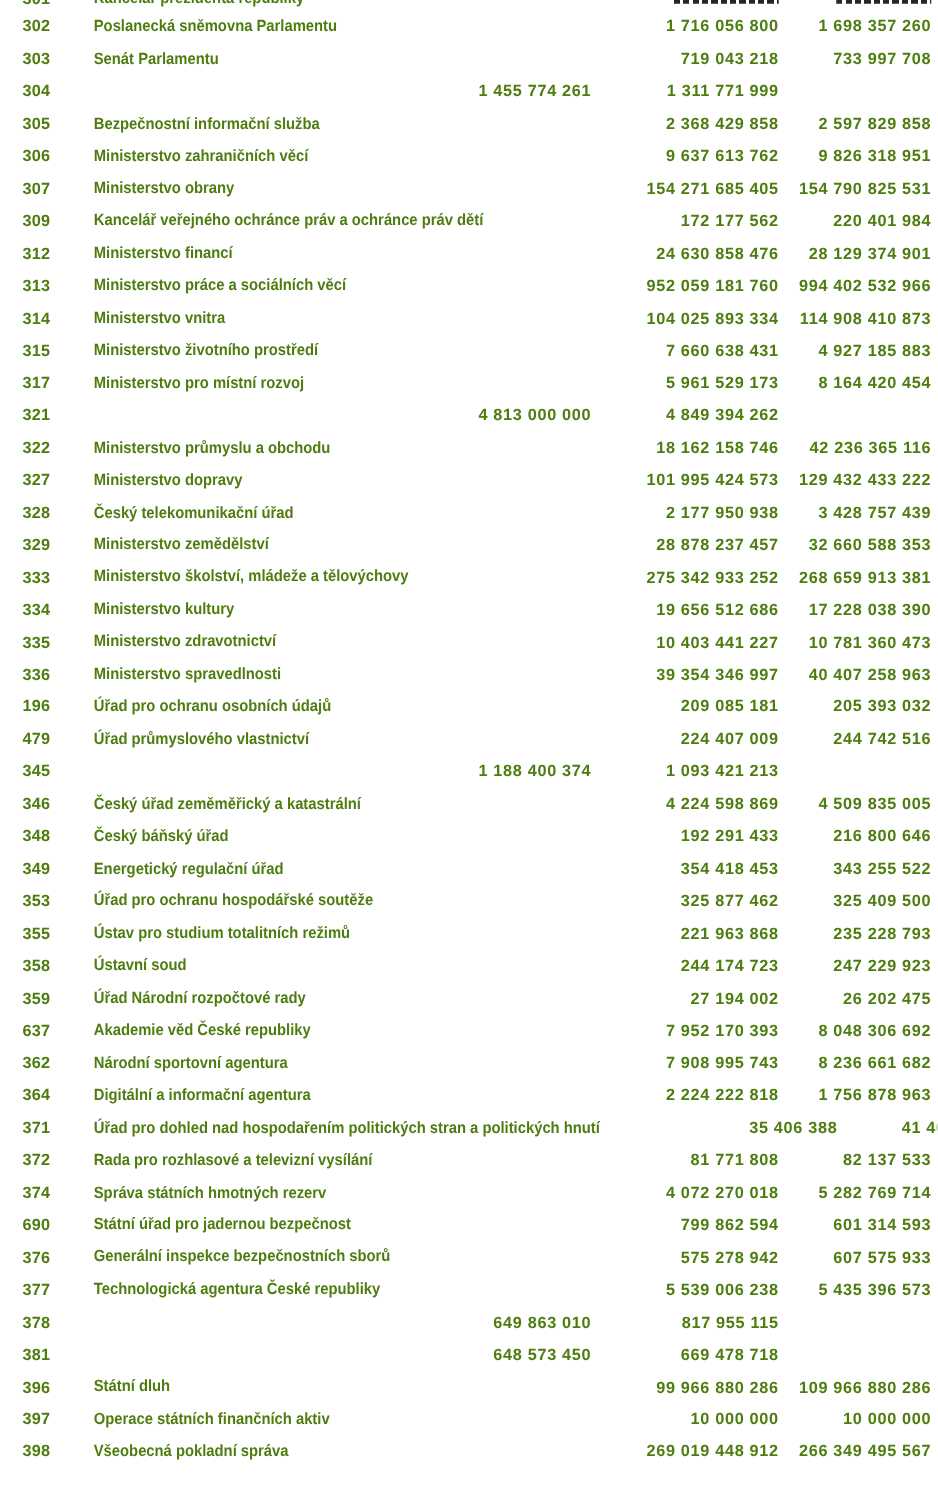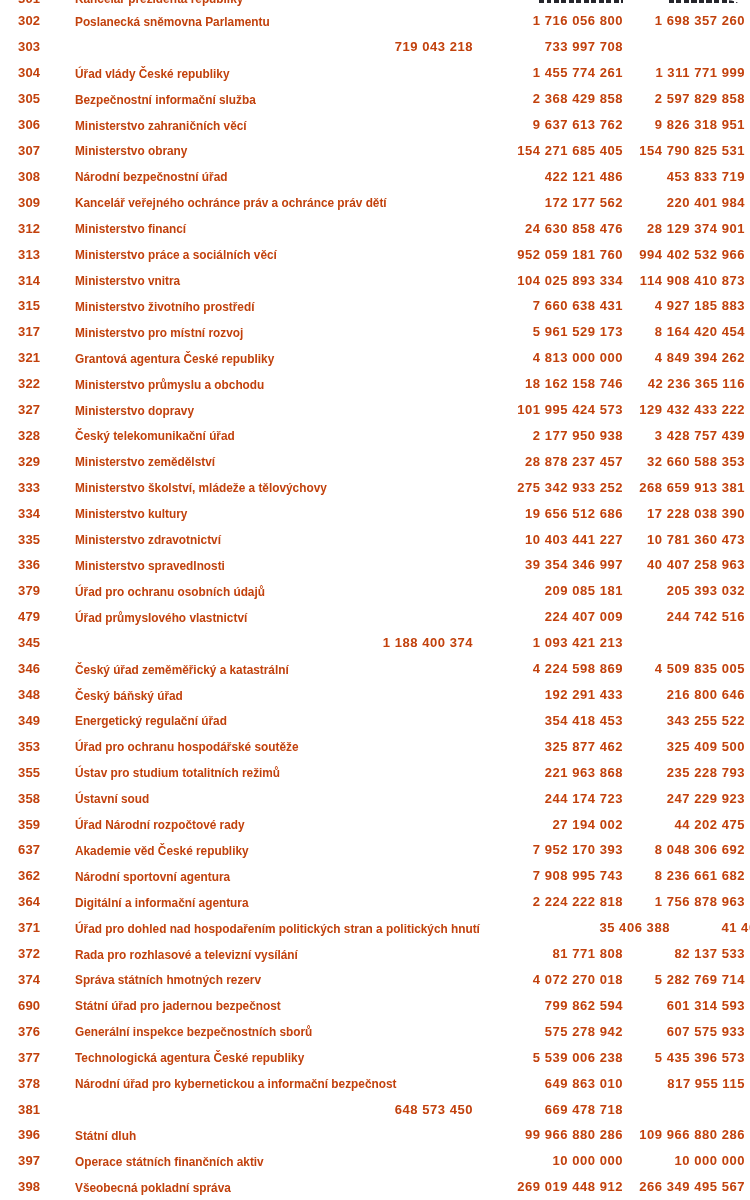--- a/index.html
+++ b/index.html
@@ -8,22 +8,21 @@
     background: #ffffff;
   }
   .page {
     position: relative;
     width: 750px;
     height: 1200px;
     overflow: hidden;
     background: #ffffff;
     font-family: "Liberation Sans", sans-serif;
     font-weight: bold;
-    color: #c2410c;
-    border-radius: 23px;
+    color: #4d7c0f;
   }
   .row {
     display: grid;
     grid-template-columns: 57px 1fr 150px 122px;
     align-items: center;
     height: 25.91px;
     padding-left: 18px;
     padding-right: 5px;
     box-sizing: border-box;
     width: 750px;
@@ -91,29 +90,29 @@
     <div class="cell code">302</div>
     <div class="cell name">
       <span class="nm">Poslanecká sněmovna Parlamentu</span>
     </div>
     <div class="cell num">1 716 056 800</div>
     <div class="cell num">1 698 357 260</div>
   </div>
 
   <div class="row">
     <div class="cell code">303</div>
+    <div class="cell name">
+      <span class="nm">Senát Parlamentu</span>
+    </div>
     <div class="cell num">719 043 218</div>
     <div class="cell num">733 997 708</div>
   </div>
 
   <div class="row">
     <div class="cell code">304</div>
-    <div class="cell name">
-      <span class="nm">Úřad vlády České republiky</span>
-    </div>
     <div class="cell num">1 455 774 261</div>
     <div class="cell num">1 311 771 999</div>
   </div>
 
   <div class="row">
     <div class="cell code">305</div>
     <div class="cell name">
       <span class="nm">Bezpečnostní informační služba</span>
     </div>
     <div class="cell num">2 368 429 858</div>
@@ -131,28 +130,20 @@
 
   <div class="row">
     <div class="cell code">307</div>
     <div class="cell name">
       <span class="nm">Ministerstvo obrany</span>
     </div>
     <div class="cell num">154 271 685 405</div>
     <div class="cell num">154 790 825 531</div>
   </div>
 
-  <div class="row">
-    <div class="cell code">308</div>
-    <div class="cell name">
-      <span class="nm">Národní bezpečnostní úřad</span>
-    </div>
-    <div class="cell num">422 121 486</div>
-    <div class="cell num">453 833 719</div>
-  </div>
 
   <div class="row">
     <div class="cell code">309</div>
     <div class="cell name">
       <span class="nm">Kancelář veřejného ochránce práv a ochránce práv dětí</span>
     </div>
     <div class="cell num">172 177 562</div>
     <div class="cell num">220 401 984</div>
   </div>
 
@@ -196,23 +187,20 @@
     <div class="cell code">317</div>
     <div class="cell name">
       <span class="nm">Ministerstvo pro místní rozvoj</span>
     </div>
     <div class="cell num">5 961 529 173</div>
     <div class="cell num">8 164 420 454</div>
   </div>
 
   <div class="row">
     <div class="cell code">321</div>
-    <div class="cell name">
-      <span class="nm">Grantová agentura České republiky</span>
-    </div>
     <div class="cell num">4 813 000 000</div>
     <div class="cell num">4 849 394 262</div>
   </div>
 
   <div class="row">
     <div class="cell code">322</div>
     <div class="cell name">
       <span class="nm">Ministerstvo průmyslu a obchodu</span>
     </div>
     <div class="cell num">18 162 158 746</div>
@@ -276,21 +264,21 @@
   <div class="row">
     <div class="cell code">336</div>
     <div class="cell name">
       <span class="nm">Ministerstvo spravedlnosti</span>
     </div>
     <div class="cell num">39 354 346 997</div>
     <div class="cell num">40 407 258 963</div>
   </div>
 
   <div class="row">
-    <div class="cell code">379</div>
+    <div class="cell code">196</div>
     <div class="cell name">
       <span class="nm">Úřad pro ochranu osobních údajů</span>
     </div>
     <div class="cell num">209 085 181</div>
     <div class="cell num">205 393 032</div>
   </div>
 
   <div class="row">
     <div class="cell code">479</div>
     <div class="cell name">
@@ -359,21 +347,21 @@
     <div class="cell num">244 174 723</div>
     <div class="cell num">247 229 923</div>
   </div>
 
   <div class="row">
     <div class="cell code">359</div>
     <div class="cell name">
       <span class="nm">Úřad Národní rozpočtové rady</span>
     </div>
     <div class="cell num">27 194 002</div>
-    <div class="cell num">44 202 475</div>
+    <div class="cell num">26 202 475</div>
   </div>
 
   <div class="row">
     <div class="cell code">637</div>
     <div class="cell name">
       <span class="nm">Akademie věd České republiky</span>
     </div>
     <div class="cell num">7 952 170 393</div>
     <div class="cell num">8 048 306 692</div>
   </div>
@@ -445,23 +433,20 @@
     <div class="cell code">377</div>
     <div class="cell name">
       <span class="nm">Technologická agentura České republiky</span>
     </div>
     <div class="cell num">5 539 006 238</div>
     <div class="cell num">5 435 396 573</div>
   </div>
 
   <div class="row">
     <div class="cell code">378</div>
-    <div class="cell name">
-      <span class="nm">Národní úřad pro kybernetickou a informační bezpečnost</span>
-    </div>
     <div class="cell num">649 863 010</div>
     <div class="cell num">817 955 115</div>
   </div>
 
   <div class="row">
     <div class="cell code">381</div>
     <div class="cell num">648 573 450</div>
     <div class="cell num">669 478 718</div>
   </div>
 

